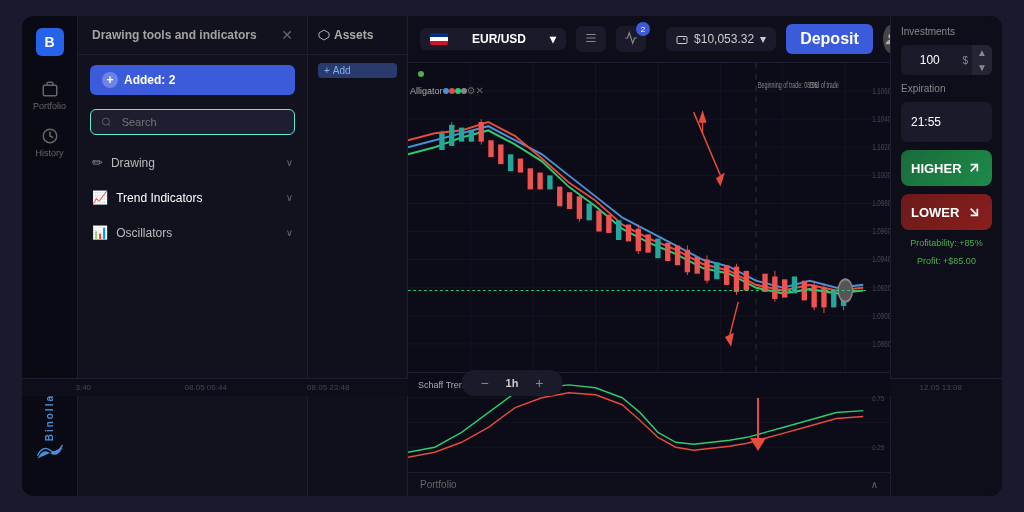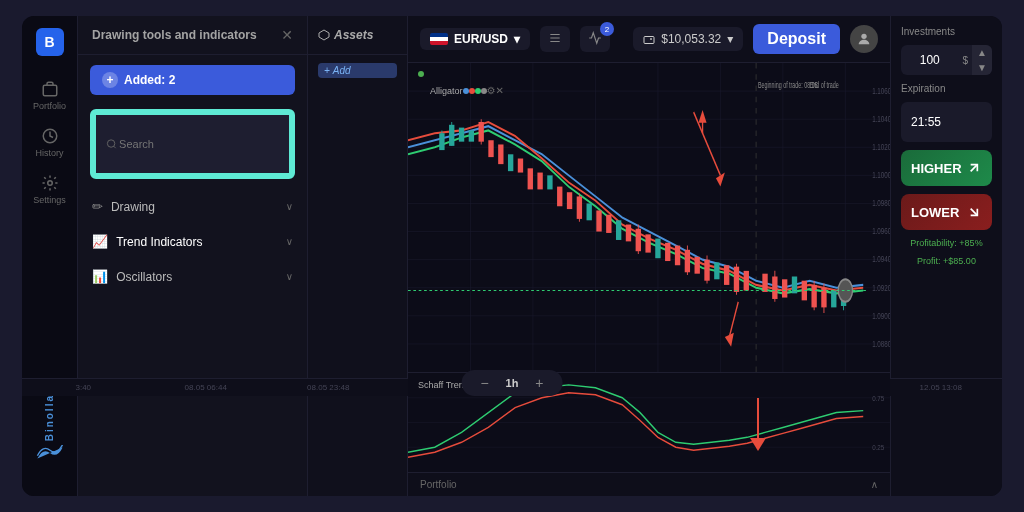--- a/index.html
+++ b/index.html
@@ -121,28 +121,28 @@
       width: 16px;
       height: 16px;
       display: inline-flex;
       align-items: center;
       justify-content: center;
       font-size: 12px;
     }
     .search-box {
       margin: 4px 12px 10px;
       background: #1e1e30;
-      border: 6px solid #5eead4;
+      border: 1px solid #5eead4;
       border-radius: 6px;
-      padding: 23px 10px;
+      padding: 6px 10px;
       color: #888;
       font-size: 11px;
       display: flex;
       align-items: center;
-      gap: 2px;
+      gap: 10px;
     }
     .search-box input {
       background: none;
       border: none;
       outline: none;
       color: #888;
       font-size: 11px;
       width: 100%;
     }
     .category-item {
@@ -164,21 +164,20 @@
     .category-item.active { color: #fff; }
     .category-item.active .category-icon { color: #4a90d9; }
     
     .assets-panel {
       width: 100px;
       background: #10101c;
       border-right: 1px solid #1e1e30;
       display: flex;
       flex-direction: column;
       flex-shrink: 0;
-      font-style: italic;
     }
     .assets-header {
       padding: 12px 10px;
       color: #aaa;
       font-size: 12px;
       font-weight: 600;
       border-bottom: 1px solid #1e1e30;
       display: flex;
       align-items: center;
       gap: 4px;
@@ -207,21 +206,21 @@
       display: flex;
       align-items: center;
       padding: 8px 12px;
       border-bottom: 1px solid #1e1e30;
       gap: 10px;
       background: #0e0e1a;
     }
     .asset-selector {
       display: flex;
       align-items: center;
-      gap: 6px;
+      gap: 24px;
       background: #1a1a2a;
       border-radius: 6px;
       padding: 4px 10px;
       cursor: pointer;
       color: #fff;
       font-size: 12px;
       font-weight: 600;
     }
     .flag {
       width: 18px;
@@ -300,21 +299,21 @@
       font-size: 9px;
       z-index: 10;
       display: flex;
       align-items: center;
       gap: 4px;
     }
     .ts-dot { width: 6px; height: 6px; border-radius: 50%; background: #4CAF50; }
     .alligator-label {
       position: absolute;
       top: 22px;
-      left: 22px;
+      left: 2px;
       color: #aaa;
       font-size: 9px;
       z-index: 10;
       display: flex;
       align-items: center;
       gap: 0;
     }
     .dot-blue { width: 6px; height: 6px; border-radius: 50%; background: #4a90d9; }
     .dot-red { width: 6px; height: 6px; border-radius: 50%; background: #e74c3c; }
     .dot-green { width: 6px; height: 6px; border-radius: 50%; background: #2ecc71; }
@@ -509,27 +508,20 @@
           <path d="M8 7V5a2 2 0 012-2h4a2 2 0 012 2v2"></path>
       </svg>
       <span>Portfolio</span>
     </div>
     <div class="nav-item">
       <svg viewBox="0 0 24 24" fill="none" stroke="currentColor" stroke-width="2">
         <circle cx="12" cy="12" r="9"></circle>
           <path d="M12 6v6l4 2"></path>
       </svg>
       <span>History</span>
-    </div>
-    <div class="nav-item">
-      <svg viewBox="0 0 24 24" fill="none" stroke="currentColor" stroke-width="2">
-        <circle cx="12" cy="12" r="3"></circle>
-          <path d="M12 2v3M12 19v3M4.22 4.22l2.12 2.12M17.66 17.66l2.12 2.12M2 12h3M19 12h3M4.22 19.78l2.12-2.12M17.66 6.34l2.12-2.12"></path>
-      </svg>
-      <span>Settings</span>
     </div>
 
     <div style="margin-top:auto; display:flex; flex-direction:column; align-items:center; gap:4px; padding-bottom:10px;">
       <div class="brand-name">Binolla</div>
       <div class="brand-icon-bottom">
         <svg width="28" height="16" viewBox="0 0 40 20" fill="#4a90d9">
           <path d="M2 18 Q10 2 20 10 Q30 18 38 2"></path>
           <path d="M2 14 Q10 -2 20 6 Q30 14 38 -2" fill="none" stroke="#4a90d9" stroke-width="2"></path>
         </svg>
       </div>

